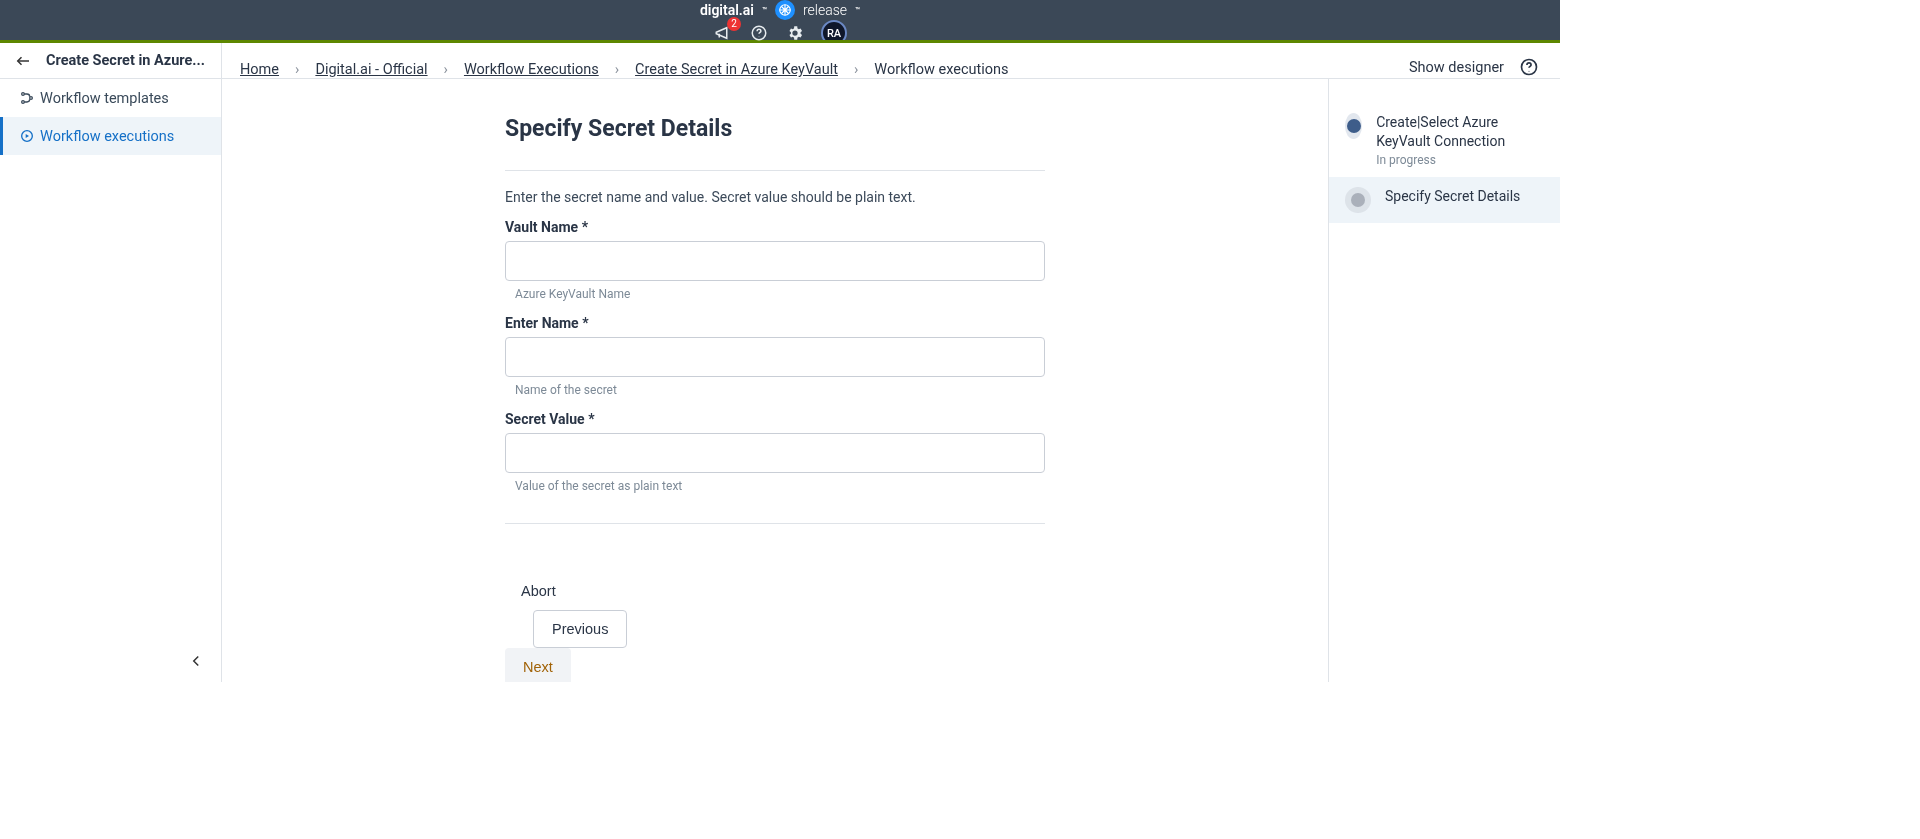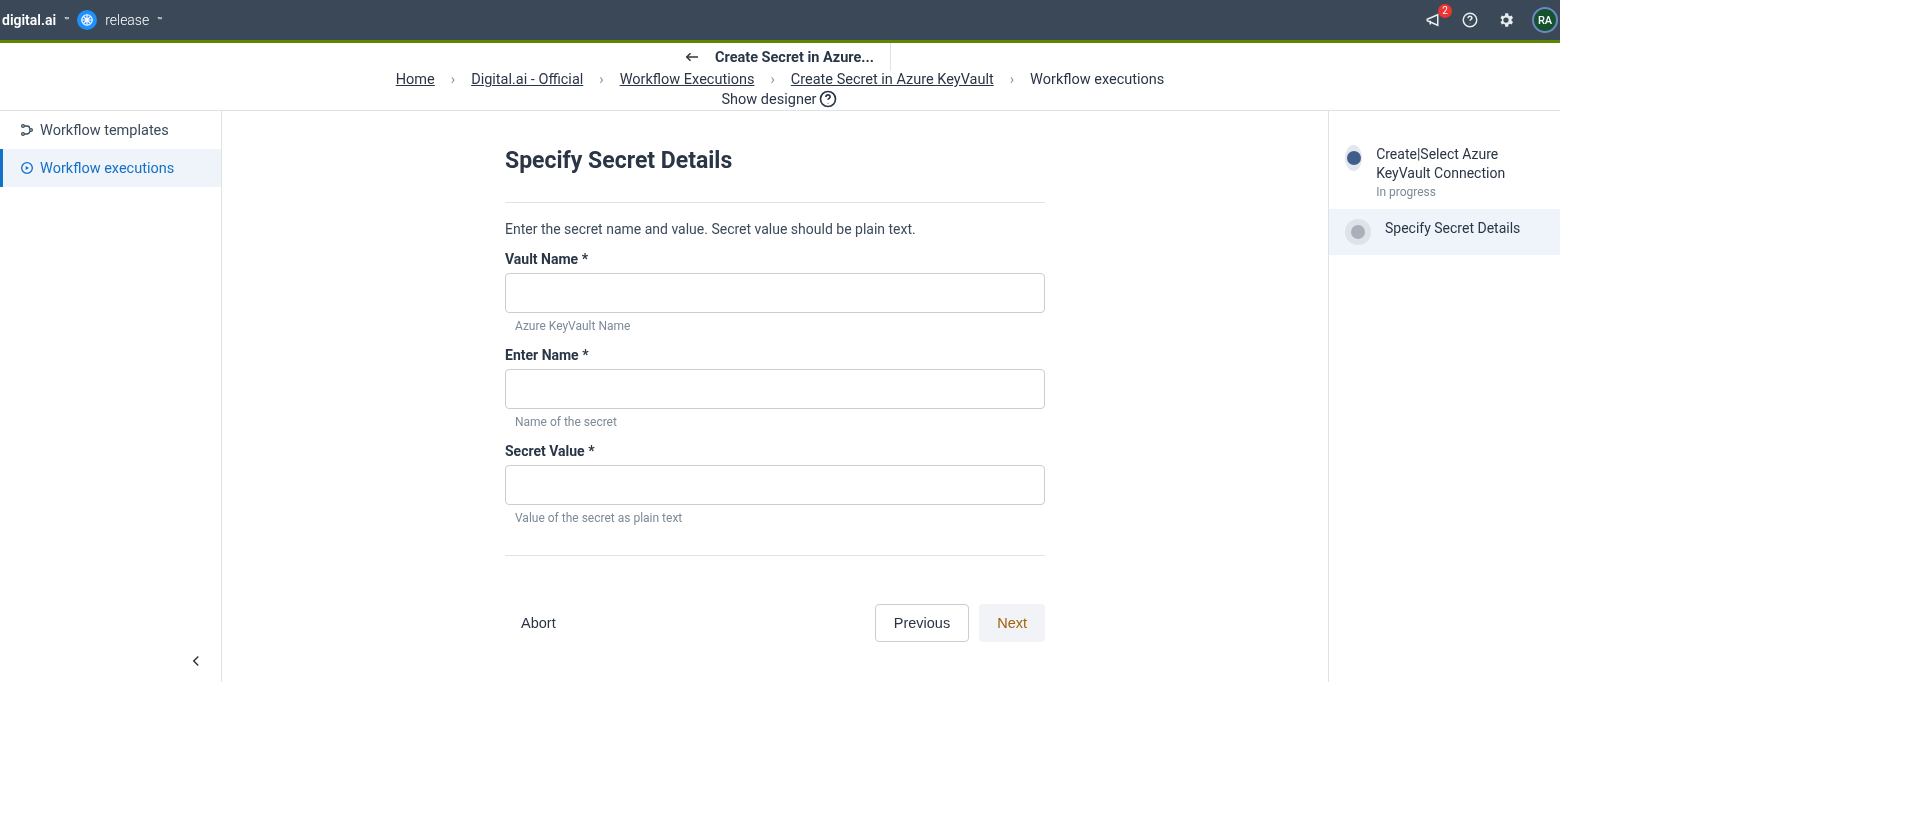--- a/index.html
+++ b/index.html
@@ -13,45 +13,45 @@
     --panel-active-bg:#eef4f9;
     --border:#dfe3e8;
     --btn-border:#c9ced6;
     --heading:#2a3546;
   }
   *{box-sizing:border-box;}
   html,body{margin:0;padding:0;height:100%;font-family:-apple-system,BlinkMacSystemFont,"Segoe UI",Roboto,sans-serif;color:var(--txt);}
   body{width:1560px;height:682px;display:flex;flex-direction:column;overflow:hidden;}
 
   
-  .topbar{height:40px;background:var(--header-bg);display:flex;align-items:center;padding:0 2px;color:#fff;font-size:14px;}
+  .topbar{height:40px;background:var(--header-bg);display:flex;align-items:center;padding:0 2px;color:#fff;font-size:14px;flex-direction:column;}
   .brand{display:flex;align-items:center;gap:8px;font-weight:500;}
   .brand .logo{font-weight:600;letter-spacing:0;}
   .brand .prodicon{width:20px;height:20px;border-radius:50%;background:#1e90ff;display:flex;align-items:center;justify-content:center;}
   .brand .prodicon svg{width:14px;height:14px;}
   .brand .product{font-weight:300;}
   .tm{font-size:8px;vertical-align:super;}
   .top-spacer{flex:1;}
   .top-actions{display:flex;align-items:center;gap:16px;}
   .top-icon{width:20px;height:20px;display:flex;align-items:center;justify-content:center;cursor:pointer;position:relative;color:#e7ecef;}
   .badge{position:absolute;top:-6px;right:-8px;background:#e33;color:#fff;border-radius:8px;font-size:10px;padding:0 4px;line-height:14px;min-width:14px;text-align:center;}
-  .avatar{width:26px;height:26px;border-radius:50%;background:#14532d;display:flex;align-items:center;justify-content:center;font-size:11px;font-weight:500;color:#fff;border:2px solid #6a88c4;}
+  .avatar{width:26px;height:26px;border-radius:50%;background:#0f172a;display:flex;align-items:center;justify-content:center;font-size:11px;font-weight:500;color:#fff;border:2px solid #6a88c4;}
 
   .accent-bar{height:3px;background:var(--accent);}
 
   
-  .subhead{height:68px;display:flex;align-items:center;border-bottom:1px solid var(--border);background:#fff;flex-direction:column;}
+  .subhead{height:36px;display:flex;align-items:flex-end;border-bottom:1px solid var(--border);background:#fff;}
   .subhead-left{width:222px;display:flex;align-items:center;padding:0 14px;gap:14px;border-right:1px solid var(--border);height:100%;}
   .back-icon{cursor:pointer;color:#333;}
   .subhead-title{font-weight:700;color:#2a3546;font-size:14.5px;white-space:nowrap;overflow:hidden;text-overflow:ellipsis;flex:1;}
   .breadcrumbs{display:flex;align-items:center;gap:16px;padding:0 18px;font-size:14.5px;flex:1;}
   .bc-link{color:var(--heading);text-decoration:underline;cursor:pointer;}
   .bc-current{color:var(--heading);}
   .bc-sep{color:#8a929c;}
-  .subhead-right{display:flex;align-items:center;padding:0 20px;font-size:14.5px;}
+  .subhead-right{display:flex;align-items:center;gap:14px;padding:0 20px;font-size:14.5px;}
   .show-designer{cursor:pointer;color:var(--heading);}
   .help-round{width:22px;height:22px;cursor:pointer;display:flex;align-items:center;justify-content:center;color:#2a3546;}
 
   
   .body{flex:1;display:flex;min-height:0;}
 
   
   .sidebar{width:222px;border-right:1px solid var(--border);display:flex;flex-direction:column;position:relative;background:#fff;}
   .side-item{display:flex;align-items:center;gap:4px;padding:10px 18px;font-size:14.5px;color:#3a4a5a;cursor:pointer;}
   .side-item .ico{width:18px;height:18px;display:flex;align-items:center;justify-content:center;}
@@ -63,21 +63,21 @@
   
   .main{flex:1;overflow:auto;padding:36px 0 40px;display:flex;justify-content:center;}
   .form-wrap{width:540px;}
   h2.page-title{font-size:23px;color:var(--heading);margin:0 0 28px;font-weight:700;}
   .divider{height:1px;background:var(--border);margin:0 0 18px;}
   .form-desc{font-size:14px;color:#3c4a5a;margin:0 0 10px;}
   .field-label{font-size:14px;font-weight:700;color:var(--heading);margin:14px 0 6px;}
   .field-label .req{font-weight:700;}
   .text-input{width:100%;height:40px;border:1px solid var(--btn-border);border-radius:4px;padding:0 10px;font-size:14px;color:var(--txt);}
   .helptext{font-size:12px;color:var(--muted);margin:6px 0 0 10px;}
-  .actions-row{display:flex;align-items:flex-start;margin-top:48px;}
+  .actions-row{display:flex;align-items:flex-start;margin-top:48px;flex-direction:column;}
   .actions-divider{height:1px;background:var(--border);margin:30px 0 22px;}
   .btn{height:38px;padding:0 18px;border-radius:4px;font-size:14.5px;display:inline-flex;align-items:center;cursor:pointer;}
   .btn-abort{background:none;border:none;color:var(--heading);padding-left:16px;}
   .spacer{flex:1;}
   .btn-prev{background:#fff;border:1px solid var(--btn-border);color:var(--heading);margin-right:10px;margin-left:28px;}
   .btn-next{background:#f1f3f6;border:none;color:#a16207;cursor:default;}
 
   
   .rail{width:232px;border-left:1px solid var(--border);padding:24px 0;background:#fff;}
   .step{display:flex;gap:14px;padding:10px 16px;align-items:flex-start;}

